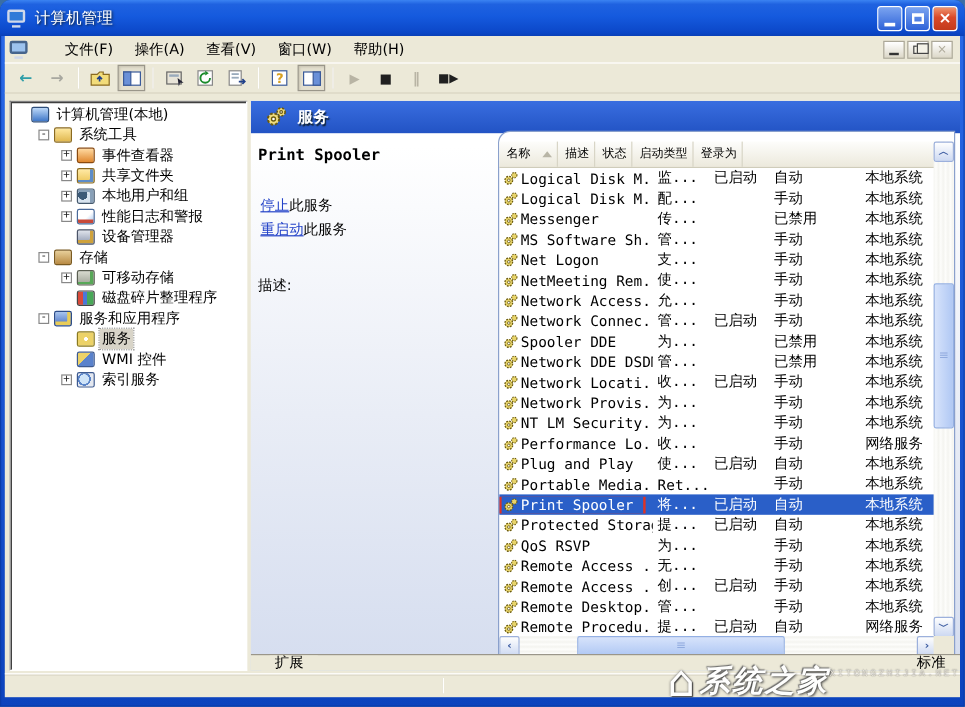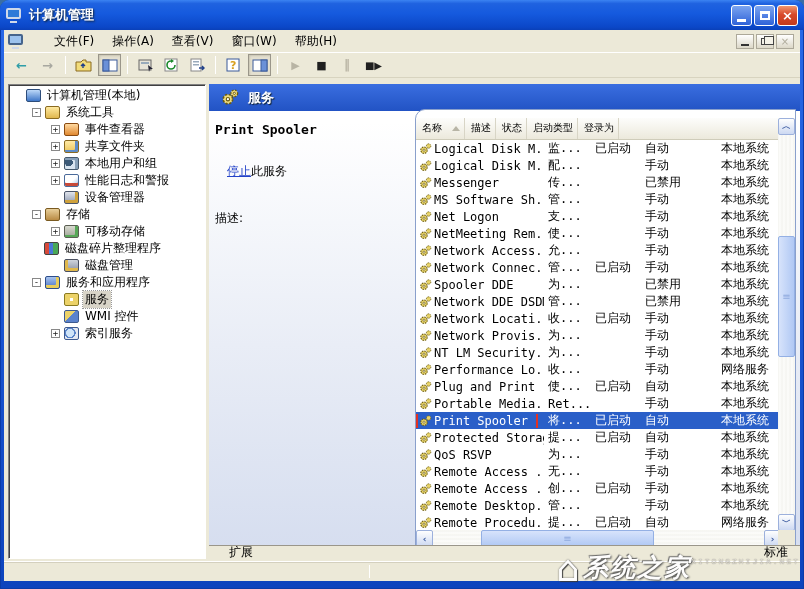--- a/index.html
+++ b/index.html
@@ -2,21 +2,21 @@
 <html><head>
 <meta charset="utf-8">
 <style>
   html,body{margin:0;padding:0;background:#3a6ea5;font-family:"DejaVu Sans","Liberation Sans",sans-serif;}
   *{box-sizing:border-box;}
   .window{position:relative;width:804px;height:589px;background:linear-gradient(180deg,#2a6ae9,#0c43bd);
     border-radius:9px 9px 0 0;overflow:hidden;box-shadow:inset 0 0 0 1px #0a3ba8;}
   
   .titlebar{position:absolute;left:0;top:0;right:0;height:30px;display:flex;align-items:center;
     background:linear-gradient(180deg,#3b83f2 0%,#1f62e0 12%,#155ade 45%,#0b47c8 90%,#0a40b8 100%);padding:0 6px;}
-  .title-text{color:#fff;font-weight:bold;font-size:13px;margin-left:6px;text-shadow:1px 1px 2px #123;flex:1;}
+  .title-text{color:#fff;font-weight:normal;font-size:13px;margin-left:6px;text-shadow:1px 1px 2px #123;flex:1;}
   .tb-btns{display:flex;gap:2px;}
   .tb-btn{width:21px;height:21px;border-radius:3px;border:1px solid #fff;display:flex;align-items:center;justify-content:center;
     background:linear-gradient(180deg,#7ba4f0,#2e62d8);}
   .tb-btn.close{background:linear-gradient(180deg,#f0966f,#d8492a 45%,#c33a1c);}
   .glyph-min{width:9px;height:3px;background:#fff;margin-top:10px;}
   .glyph-max{width:10px;height:9px;border:2px solid #fff;border-top-width:3px;}
   .glyph-x{color:#fff;font-weight:bold;font-size:13px;line-height:1;}
   .app-icon{width:17px;height:15px;position:relative;}
   .app-icon .scr{position:absolute;left:0;top:0;width:15px;height:11px;border:2px solid #cfd8ea;border-radius:2px;background:#2f7ad8;}
   .app-icon .base{position:absolute;left:4px;bottom:0;width:7px;height:2px;background:#cfd8ea;}
@@ -74,21 +74,21 @@
   .ti-services{background:radial-gradient(circle,#fff 18%,#ecd268 20%);border-color:#8a7a20;}
   .ti-wmi-control{background:linear-gradient(135deg,#ecd268 45%,#5a82cc 45%);border-color:#3d5a90;}
   .ti-indexing-service{background:radial-gradient(circle at 40% 45%,#cfe4f8 40%,#5a84c8 42%,#5a84c8 55%,#e4e8f0 56%);border-color:#3d5a90;}
   
   .right-pane{position:absolute;left:205px;top:6px;right:0;bottom:2px;background:linear-gradient(180deg,#ffffff 8%,#e9edf6 55%,#d5ddef 100%);overflow:hidden;}
   .band{position:absolute;left:0;top:0;right:0;height:27px;background:linear-gradient(180deg,#3a6ee0,#2253c4);display:flex;align-items:center;padding-left:12px;gap:9px;}
   .band-title{color:#fff;font-weight:bold;font-size:13px;text-shadow:1px 1px 1px #123;}
   
   .info-col{position:absolute;left:6px;top:38px;width:200px;font-size:12px;}
   .svc-name{font-family:"DejaVu Sans Mono","Liberation Mono",monospace;font-weight:bold;font-size:13px;margin-bottom:26px;}
-  .svc-link-line{margin:3px 12px;}
+  .svc-link-line{margin:3px 2px;}
   .svc-link{color:#2342c8;text-decoration:underline;cursor:pointer;}
   .desc-label{margin-top:30px;}
   .desc-text{margin-top:4px;line-height:1.35;}
   
   .list-panel{position:absolute;left:206px;top:25px;right:4px;bottom:11px;background:#fff;border:1px solid #8aa0cc;border-radius:10px 0 0 0;padding-top:8px;overflow:hidden;}
   .lheader{display:flex;height:22px;width:365px;background:linear-gradient(#fdfdfb,#ece9dc);border-bottom:1px solid #cfccba;}
   .hcell{font-size:10px;padding:3px 4px 0 6px;border-right:1px solid #d8d5c6;position:relative;white-space:nowrap;}
   .hcell.sorted::after{content:"";display:inline-block;margin-left:10px;width:0;height:0;border-left:4px solid transparent;border-right:4px solid transparent;border-bottom:5px solid #b8b5a6;}
   .lrows{width:365px;}
   .lrow{display:flex;height:17px;align-items:center;font-family:"DejaVu Sans Mono","Liberation Mono",monospace;font-size:12px;white-space:nowrap;}
@@ -300,31 +300,26 @@
             <span class="ticon ti-storage"></span>
             <span class="tlabel">存储</span>
           </div>
 
           <div class="trow" style="padding-left: 42px;">
             <span class="expander show">+</span>
             <span class="ticon ti-removable-storage"></span>
             <span class="tlabel">可移动存储</span>
           </div>
 
-          <div class="trow" style="padding-left: 22px;">
+          <div class="trow" style="padding-left: 42px;">
             <span class="expander"></span>
             <span class="ticon ti-defragmenter"></span>
             <span class="tlabel">磁盘碎片整理程序</span>
           </div>
 
-          <div class="trow" style="padding-left: 42px;">
-            <span class="expander"></span>
-            <span class="ticon ti-disk-management"></span>
-            <span class="tlabel">磁盘管理</span>
-          </div>
 
           <div class="trow" style="padding-left: 23px;">
             <span class="expander show">-</span>
             <span class="ticon ti-services-apps"></span>
             <span class="tlabel">服务和应用程序</span>
           </div>
 
           <div class="trow selected" style="padding-left: 42px;">
             <span class="expander"></span>
             <span class="ticon ti-services"></span>
@@ -351,20 +346,21 @@
               <circle cx="5" cy="7.2" r="1.2" fill="#fff" stroke="#6a5a10" stroke-width="0.8"></circle>
               <circle cx="9.6" cy="3" r="2.4" fill="#f0dc7a" stroke="#6a5a10" stroke-width="1" stroke-dasharray="1.3 1"></circle>
               <circle cx="9.6" cy="3" r="0.8" fill="#fff" stroke="#6a5a10" stroke-width="0.7"></circle>
             </svg>
           <span class="band-title">服务</span>
         </div>
 
         <div class="info-col">
           <div class="svc-name">Print Spooler</div>
           <div class="svc-link-line"><span class="svc-link">停止</span><span>此服务</span></div>
+          <div class="svc-link-line"><span class="svc-link">重启动</span><span>此服务</span></div>
           <div class="desc-label">描述:</div>
         </div>
 
         <div class="list-panel">
           <div class="lheader">
 
           <span class="hcell sorted">名称</span>
               <span class="hcell">描述</span>
               <span class="hcell">状态</span>
               <span class="hcell">启动类型</span>
@@ -582,21 +578,21 @@
                 <span class="cell c-logon">网络服务</span>
               </div>
 
               <div class="lrow">
                 <span class="cell c-name">
                   <svg class="gear" width="13" height="12" viewBox="0 0 13 12">
                     <circle cx="5" cy="7.2" r="3.2" fill="#e8d46a" stroke="#6a5a10" stroke-width="1.1" stroke-dasharray="1.5 1"></circle>
                     <circle cx="5" cy="7.2" r="1.1" fill="#fff" stroke="#6a5a10" stroke-width="0.7"></circle>
                     <circle cx="9.6" cy="3" r="2.2" fill="#e8d46a" stroke="#6a5a10" stroke-width="0.9" stroke-dasharray="1.2 0.9"></circle>
                   </svg>
-                  <span class="nm">Plug and Print</span>
+                  <span class="nm">Plug and Play</span>
                 </span>
                 <span class="cell c-desc">使...</span>
                 <span class="cell c-status">已启动</span>
                 <span class="cell c-type">自动</span>
                 <span class="cell c-logon">本地系统</span>
               </div>
 
               <div class="lrow">
                 <span class="cell c-name">
                   <svg class="gear" width="13" height="12" viewBox="0 0 13 12">

